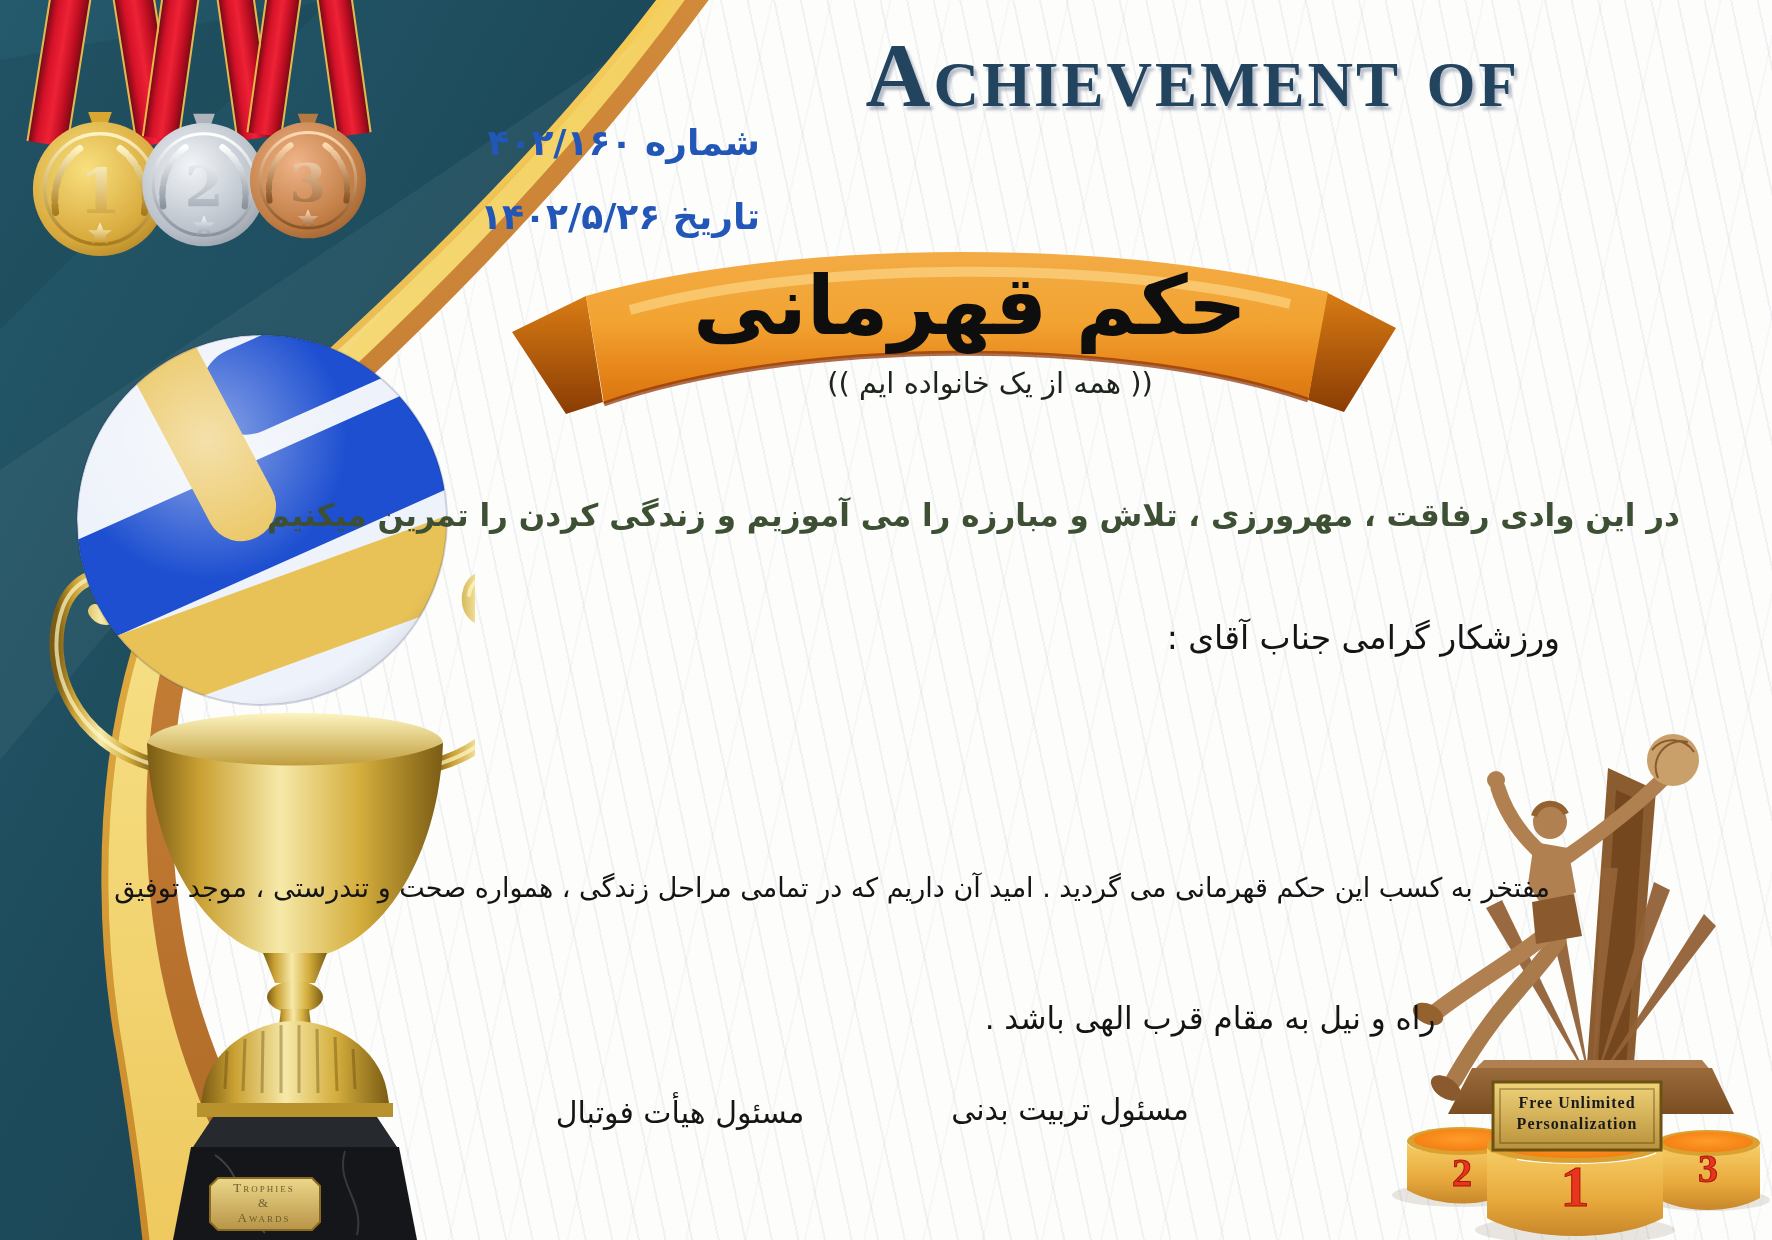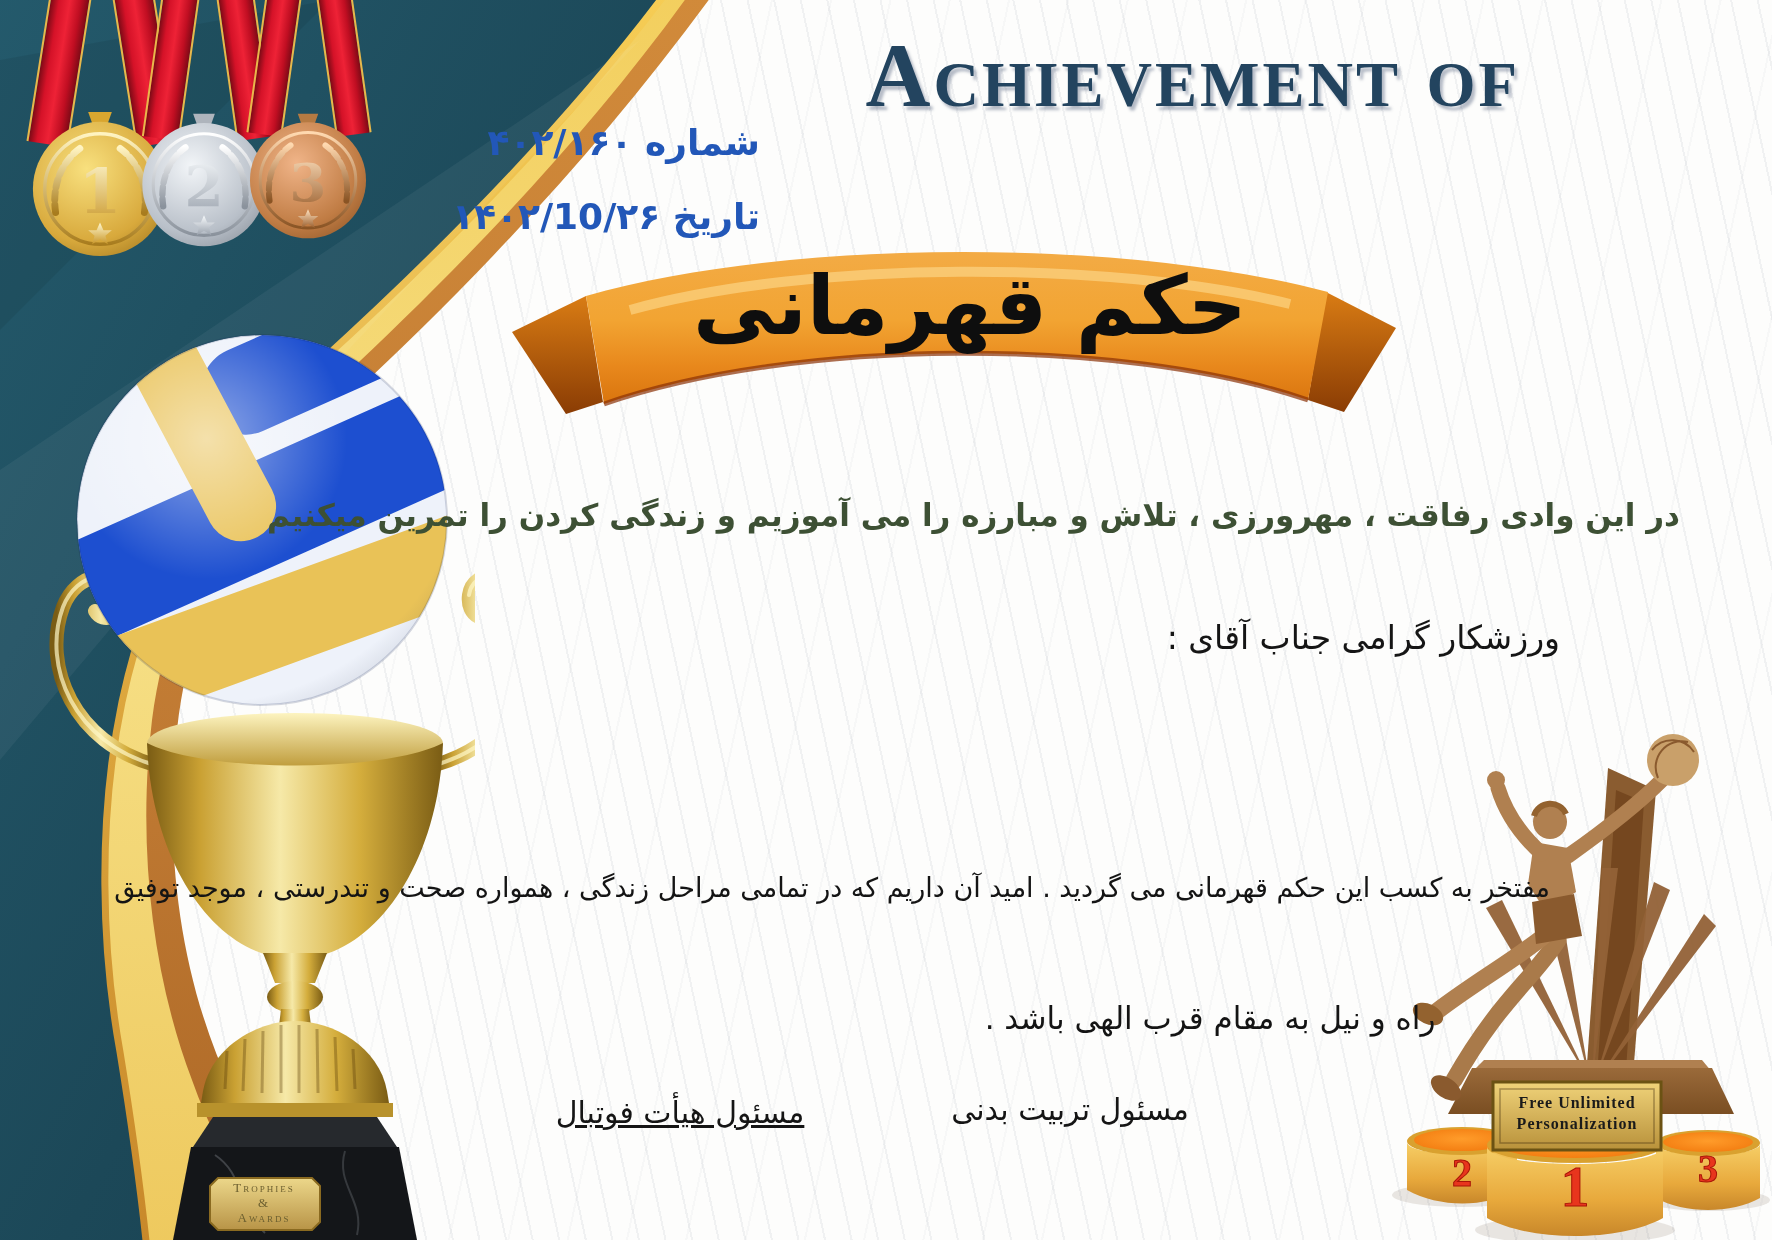--- a/index.html
+++ b/index.html
@@ -22,21 +22,21 @@
   .dateline{left:430px;top:196px;width:330px;text-align:right;font-size:36px;font-weight:bold;color:#2257b8;}
   .banner-svg{left:490px;top:232px;width:930px;height:200px;z-index:2;}
   .banner-title{left:640px;top:258px;width:660px;text-align:center;font-size:82px;font-weight:bold;color:#0e0e0e;z-index:3;}
   .banner-sub{left:730px;top:366px;width:520px;text-align:center;font-size:29px;color:#1c241c;z-index:3;}
   .motto{left:320px;top:497px;width:1360px;text-align:left;font-size:31px;font-weight:bold;color:#3d5034;white-space:nowrap;}
   .salutation{left:1000px;top:618px;width:560px;text-align:right;font-size:33px;color:#151515;}
   .para1{left:320px;top:728px;width:1360px;text-align:center;font-size:27px;color:#141414;white-space:nowrap;}
   .para2{left:330px;top:872px;width:1220px;text-align:center;font-size:27px;color:#141414;white-space:nowrap;}
   .para3{left:950px;top:1000px;width:520px;text-align:center;font-size:31px;color:#141414;}
   .sig-right{left:950px;top:1092px;width:240px;text-align:center;font-size:30px;color:#151515;}
-  .sig-left{left:545px;top:1095px;width:270px;text-align:center;font-size:30px;color:#151515;text-decoration:underline;}
+  .sig-left{left:545px;top:1095px;width:270px;text-align:center;font-size:30px;color:#151515;}
   .cup-plaque-text{left:205px;top:1180px;width:118px;height:54px;text-align:center;z-index:4;
      font-family:"Liberation Serif",serif;font-variant:small-caps;color:#6d6030;
      font-size:13px;line-height:15px;letter-spacing:2px;}
   .statue-plaque-text{left:1493px;top:1092px;width:168px;height:60px;text-align:center;z-index:4;
      font-family:"Liberation Serif",serif;font-weight:bold;color:#1a1a1a;
      font-size:16px;line-height:21px;letter-spacing:1px;}
   .strap{position:absolute;width:38px;z-index:1;transform-origin:top center;
      background:linear-gradient(90deg,#7c0a16,#d51228 22%,#ee2236 50%,#c00e22 78%,#7c0a16);
      border-left:2px solid #e8b84b;border-right:2px solid #e8b84b;}
   .medal-disc{position:absolute;z-index:2;}
@@ -265,30 +265,31 @@
     <div>Trophies</div>
     <div>&amp;</div>
     <div>Awards</div>
   </div>
 
   <div class="txt title-block">
     <div>Achievement of</div>
   </div>
 
   <div class="txt serial fa">شماره ۴۰۲/۱۶۰</div>
-  <div class="txt dateline fa">تاریخ ۱۴۰۲/10/۲۶</div>
+  <div class="txt dateline fa">تاریخ ۱۴۰۲/۵/۲۶</div>
 
   <svg class="layer banner-svg" viewBox="0 0 930 200">
     <path d="M 96,64 L 22,100 L 76,182 L 113,170 Z" fill="url(#gradFold)"></path>
     <path d="M 836,60 L 906,96 L 854,180 L 818,168 Z" fill="url(#gradFold)"></path>
     <path d="M 96,64 C 300,6 632,6 838,60 L 818,168 C 630,104 304,106 114,172 Z" fill="url(#gradRibbon)"></path>
     <path d="M 114,172 C 304,106 630,104 818,168" stroke="#8a3105" stroke-width="5" fill="none" opacity="0.7"></path>
     <path d="M 140,78 C 320,28 620,28 800,72" stroke="rgba(255,230,160,0.5)" stroke-width="10" fill="none"></path>
   </svg>
   <div class="txt banner-title fa">حکم قهرمانی</div>
+  <div class="txt banner-sub fa">(( همه از یک خانواده ایم ))</div>
 
   <div class="txt motto fa">در این وادی رفاقت ، مهرورزی ، تلاش و مبارزه را می آموزیم و زندگی کردن را تمرین میکنیم</div>
   <div class="txt salutation fa">ورزشکار گرامی جناب آقای :</div>
   <div class="txt para2 fa">مفتخر به کسب این حکم قهرمانی می گردید . امید آن داریم که در تمامی مراحل زندگی ، همواره صحت و تندرستی ، موجد توفیق</div>
   <div class="txt para3 fa">راه و نیل به مقام قرب الهی باشد .</div>
 
   <div class="txt sig-right fa">مسئول تربیت بدنی</div>
   <div class="txt sig-left fa">مسئول هیأت فوتبال</div>
 
   <svg class="layer statue-svg" viewBox="0 0 532 590">

